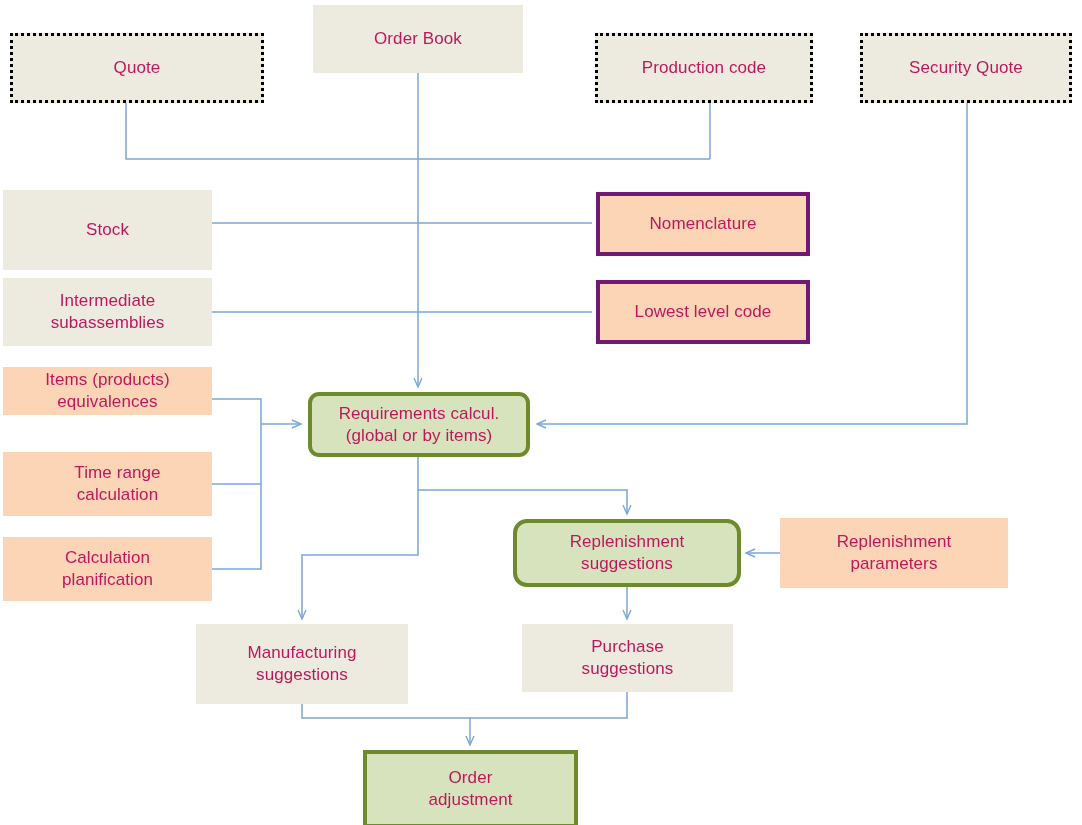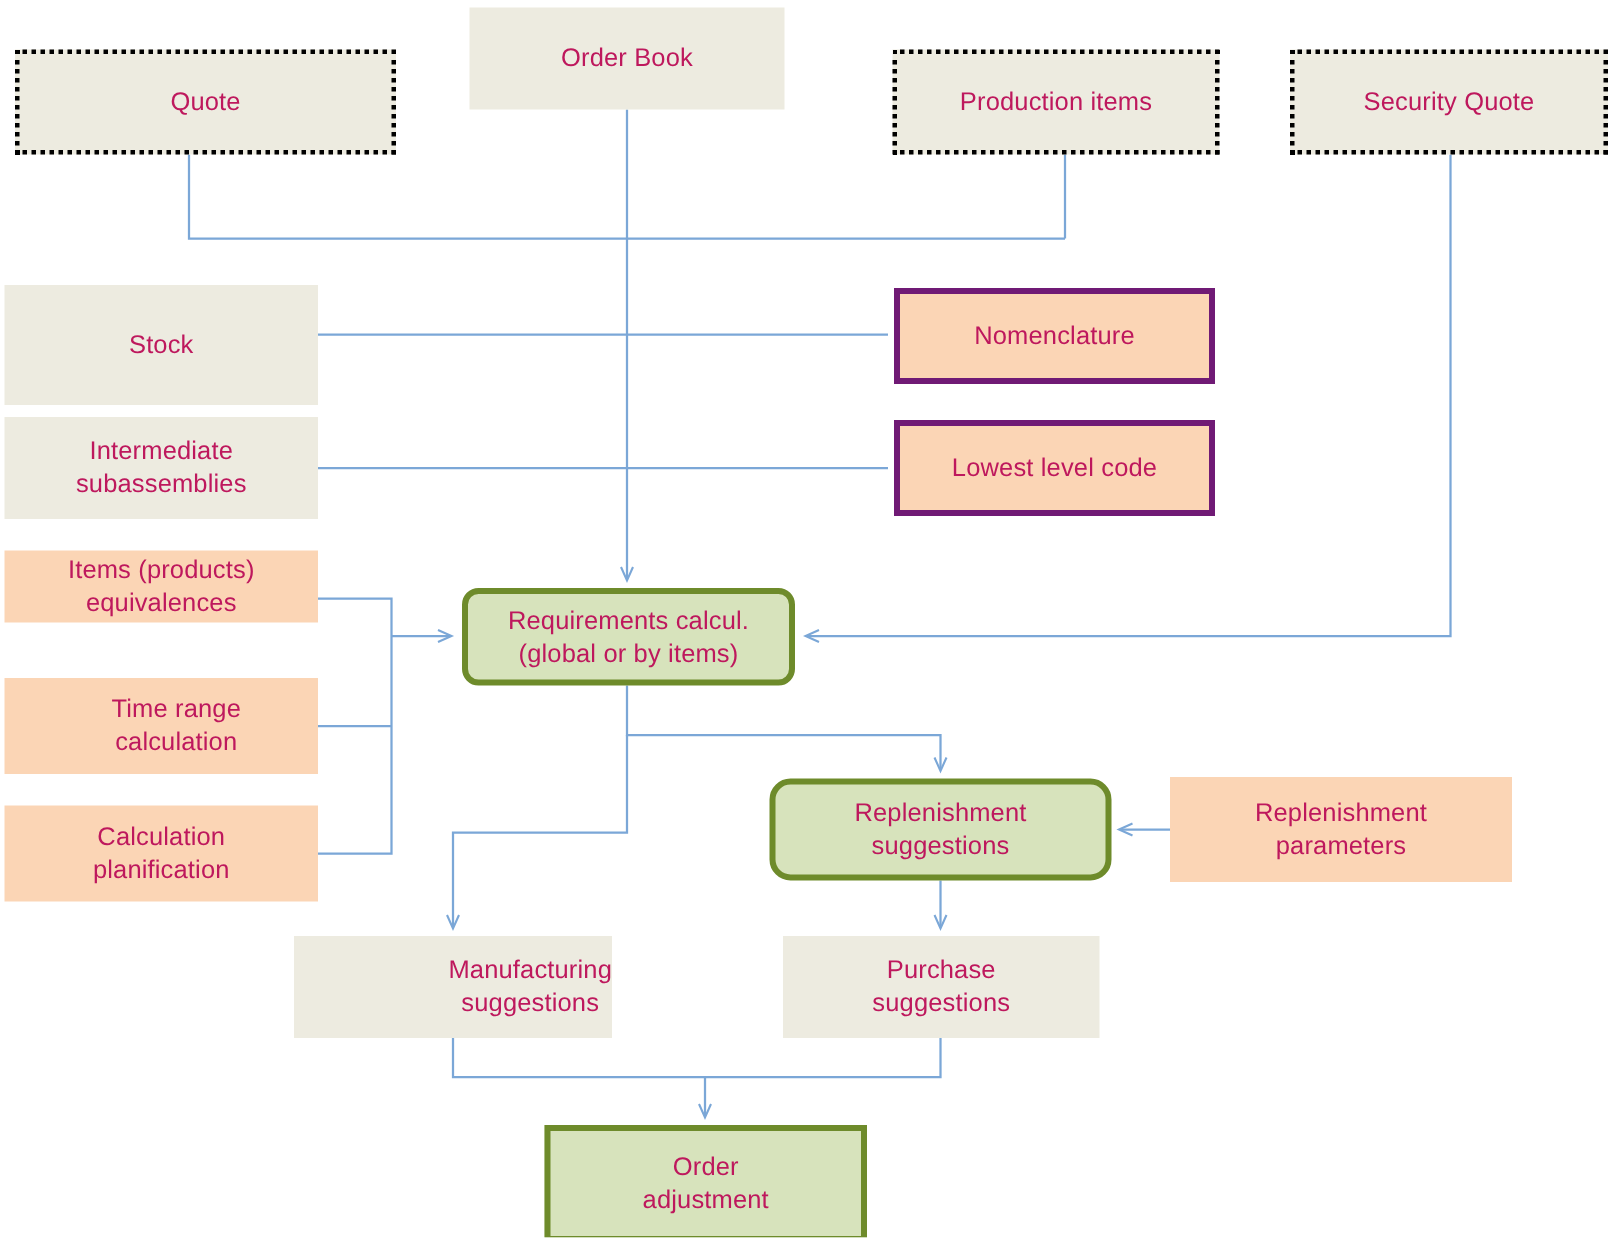--- a/index.html
+++ b/index.html
@@ -108,21 +108,21 @@
   </svg>
 
   <div id="nodes-layer">
       <div class="node st-beige-dotted" style="left: 10px; top: 33px; width: 254px; height: 70px;">
         <span>Quote</span>
       </div>
       <div class="node st-beige" style="left: 313px; top: 5px; width: 210px; height: 68px;">
         <span>Order Book</span>
       </div>
       <div class="node st-beige-dotted" style="left: 595px; top: 33px; width: 218px; height: 70px;">
-        <span>Production items</span>
+        <span>Production code</span>
       </div>
       <div class="node st-beige-dotted" style="left: 860px; top: 33px; width: 212px; height: 70px;">
         <span>Security Quote</span>
       </div>
       <div class="node st-beige" style="left: 3px; top: 190px; width: 209px; height: 80px;">
         <span>Stock</span>
       </div>
       <div class="node st-orange-bordered" style="left: 596px; top: 192px; width: 214px; height: 64px;">
         <span>Nomenclature</span>
       </div>
@@ -143,21 +143,21 @@
       </div>
       <div class="node st-orange-flat" style="left: 3px; top: 537px; width: 209px; height: 64px;">
         <span>Calculation<br>planification</span>
       </div>
       <div class="node st-green-round" style="left: 513px; top: 519px; width: 228px; height: 68px;">
         <span>Replenishment<br>suggestions</span>
       </div>
       <div class="node st-orange-flat" style="left: 780px; top: 518px; width: 228px; height: 70px;">
         <span>Replenishment<br>parameters</span>
       </div>
-      <div class="node st-beige" style="left: 196px; top: 624px; width: 212px; height: 68px; justify-content: flex-end;">
+      <div class="node st-beige" style="left: 196px; top: 624px; width: 212px; height: 80px;">
         <span>Manufacturing<br>suggestions</span>
       </div>
       <div class="node st-beige" style="left: 522px; top: 624px; width: 211px; height: 68px;">
         <span>Purchase<br>suggestions</span>
       </div>
       <div class="node st-green-square" style="left: 363px; top: 750px; width: 215px; height: 78px;">
         <span>Order<br>adjustment</span>
       </div>
     </div>
 

